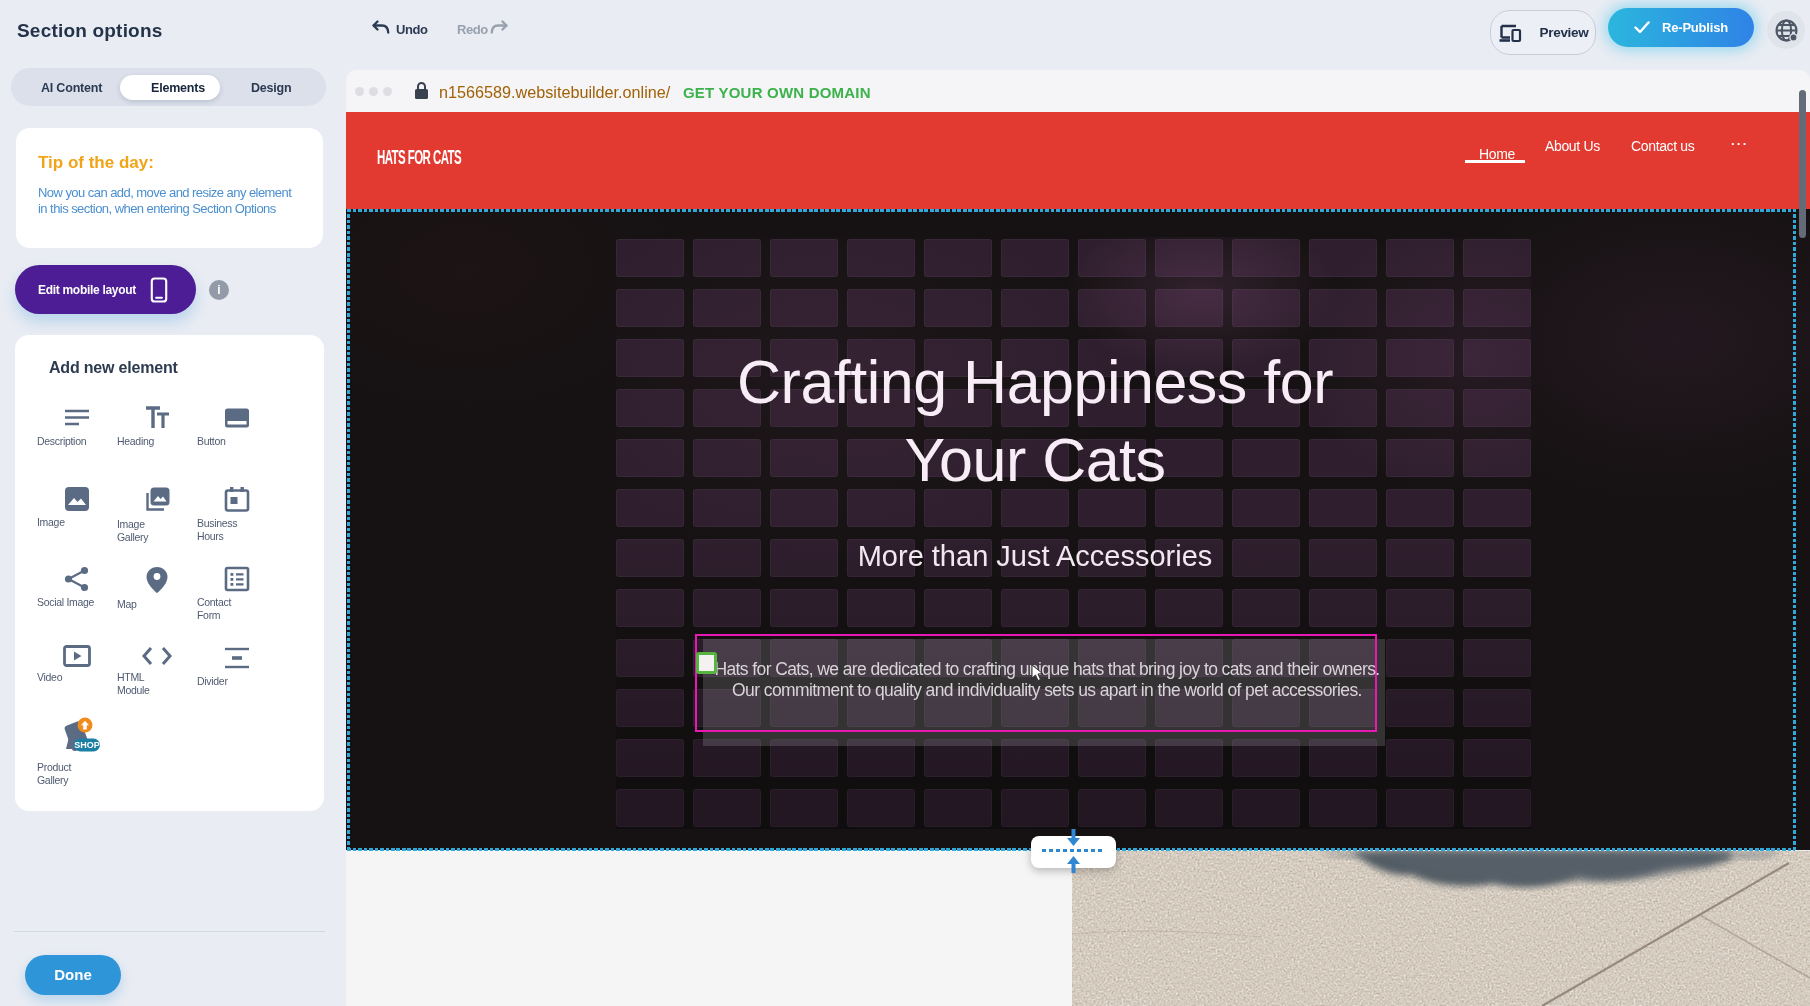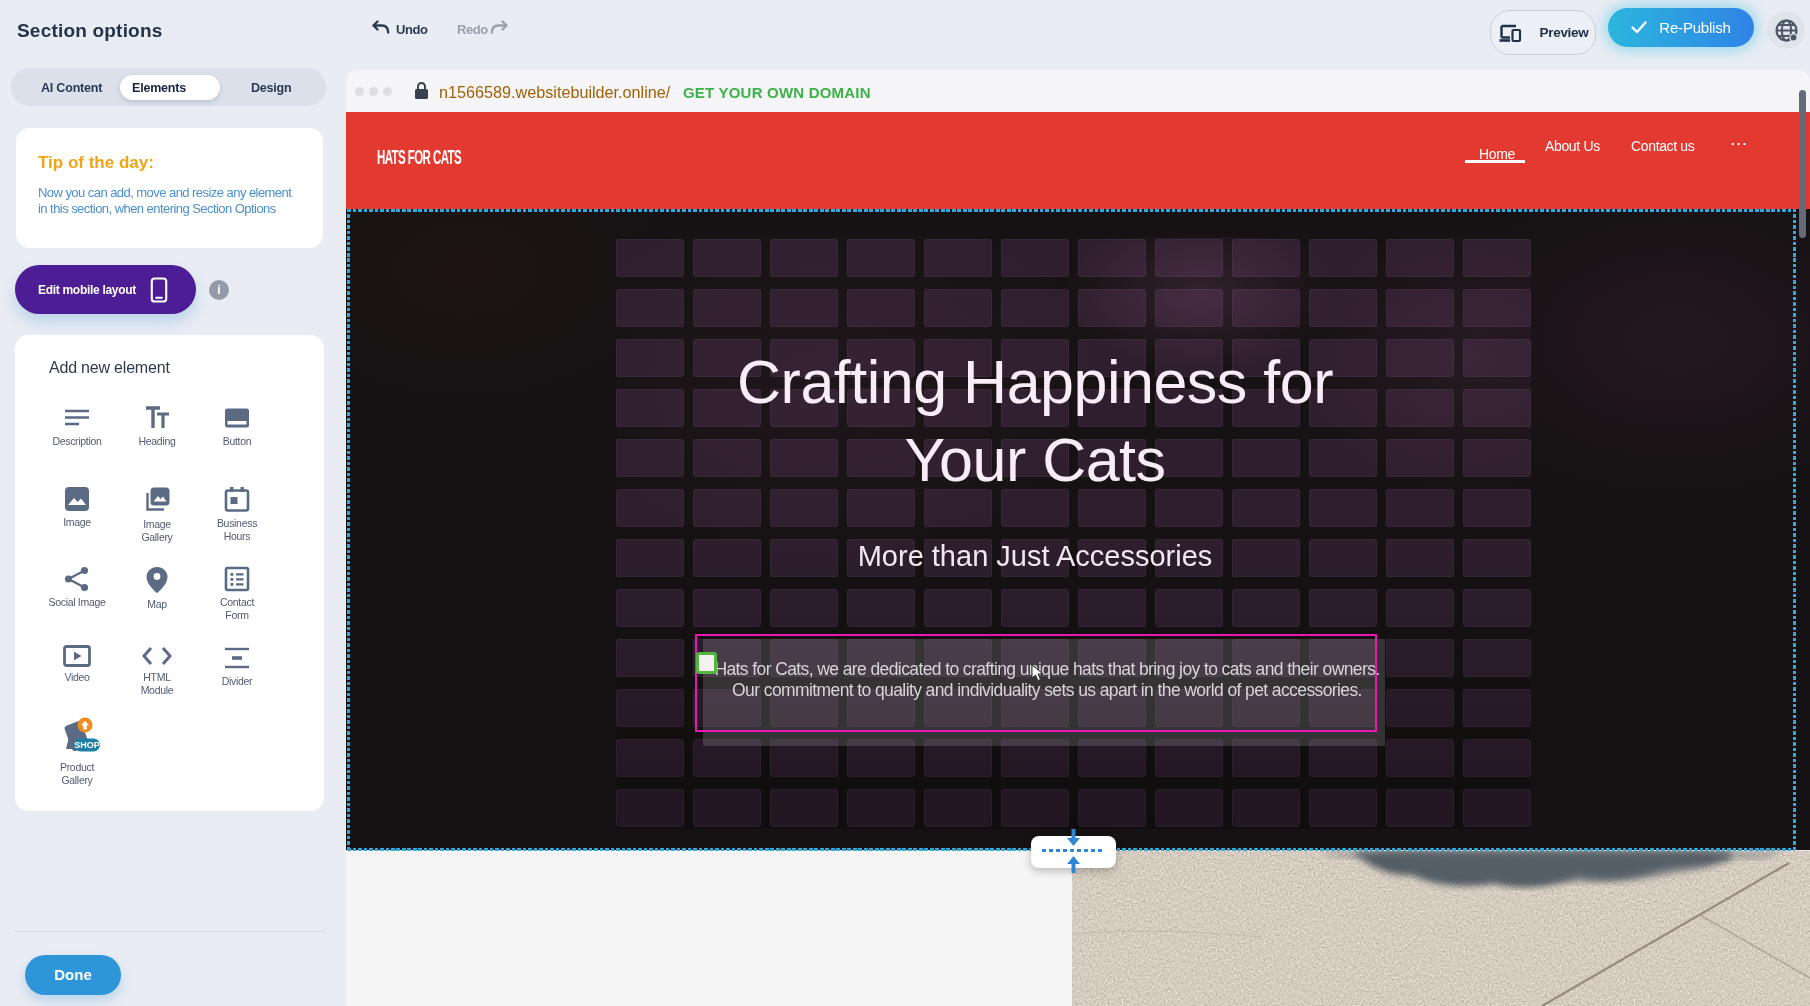--- a/index.html
+++ b/index.html
@@ -8,39 +8,39 @@
   .abs { position:absolute; }
 
   
   .title { left:17px; top:20px; font-size:19px; letter-spacing:-0.4px; font-weight:bold; color:#24334a; letter-spacing:0.2px; }
   .undo-txt { left:396px; top:22px; font-size:13px; letter-spacing:-0.4px; font-weight:bold; color:#2b3a52; }
   .redo-txt { left:457px; top:22px; font-size:13px; letter-spacing:-0.4px; font-weight:bold; color:#98a1ae; }
 
   .btn-preview { left:1490px; top:10px; width:106px; height:45px; background:#eceff5; border:1px solid #c8cdd8; border-radius:20px; display:flex; align-items:center; justify-content:center; gap:16px; }
   .btn-preview span { font-size:13.5px; letter-spacing:-0.3px; font-weight:bold; color:#22304a; }
   .btn-republish { left:1608px; top:8px; width:146px; height:39px; border-radius:20px; background:linear-gradient(90deg,#2bb6dd,#2f83e6); box-shadow:0 0 14px 3px rgba(42,190,235,0.45); display:flex; align-items:center; justify-content:center; gap:12px; }
-  .btn-republish span { font-size:15px; letter-spacing:-0.2px; font-weight:normal; color:#fff; }
+  .btn-republish span { font-size:13px; letter-spacing:-0.2px; font-weight:bold; color:#fff; }
   .globe { left:1767px; top:11px; width:38px; height:38px; border-radius:50%; background:#dfe3ea; display:flex; align-items:center; justify-content:center; }
 
   
   .tabs { left:11px; top:68px; width:315px; height:38px; background:#dbe0eb; border-radius:19px; }
   .tab-pill { left:120px; top:75px; width:100px; height:25px; background:#fff; border-radius:13px; box-shadow:0 2px 5px rgba(40,60,90,0.18); }
   .tab-lbl { font-size:12.5px; letter-spacing:-0.2px; font-weight:bold; color:#2b3a52; top:81px; }
 
   .tip-card { left:16px; top:128px; width:307px; height:120px; background:#fff; border-radius:14px; }
   .tip-title { left:38px; top:153px; font-size:17px; font-weight:bold; color:#f2a418; }
   .tip-body { left:38px; top:185px; font-size:13px; letter-spacing:-0.55px; color:#4b8fd0; line-height:15.7px; }
 
   .btn-mobile { left:15px; top:265px; width:181px; height:49px; background:#4c1d95; border-radius:25px; box-shadow:0 8px 14px rgba(48,147,216,0.25); }
   .btn-mobile span { position:absolute; left:23px; top:18px; font-size:12px; letter-spacing:-0.3px; font-weight:bold; color:#fff; }
   .info-i { left:209px; top:280px; width:20px; height:20px; border-radius:50%; background:#949ba8; color:#fff; font-size:12px; font-weight:bold; text-align:center; line-height:20px; font-family:"Liberation Sans",sans-serif; }
 
   .add-card { left:15px; top:335px; width:309px; height:476px; background:#fff; border-radius:14px; }
-  .add-title { left:49px; top:359px; font-size:16px; font-weight:400; color:#2c3b50; letter-spacing:-0.2px; }
-  .el { position:absolute; width:80px; text-align:center; }
+  .add-title { left:49px; top:359px; font-size:16px; font-weight:700; color:#2c3b50; letter-spacing:-0.2px; }
+  .el { position:absolute; width:80px; text-align:left; }
   .el .ic { display:block; margin:0 auto; }
   .el .lb { margin-top:4px; font-size:10.5px; letter-spacing:-0.3px; color:#505b71; line-height:13px; }
 
   .sep-line { left:14px; top:931px; width:311px; height:1px; background:#d3d9e3; }
   .btn-done { left:25px; top:955px; width:96px; height:40px; background:#2f95d9; border-radius:20px; color:#fff; font-size:15px; font-weight:bold; text-align:center; line-height:40px; box-shadow:0 6px 12px rgba(48,147,216,0.25); }
 
   
   .chrome { left:346px; top:70px; width:1464px; height:42px; background:#f5f4f6; border-radius:10px 10px 0 0; }
   .dot { position:absolute; width:9px; height:9px; border-radius:50%; background:#dedde2; top:17px; }
   .url { position:absolute; left:93px; top:13px; font-size:16.2px; color:#a16207;text-align:right; }
@@ -119,21 +119,21 @@
     <circle cx="12.5" cy="12.5" r="10" fill="none" stroke="#4c5665" stroke-width="2"></circle>
     <ellipse cx="12.5" cy="12.5" rx="4.6" ry="10" fill="none" stroke="#4c5665" stroke-width="2"></ellipse>
     <path d="M2.5 12.5 H22.5 M4 7 H21 M4 18 H21" stroke="#4c5665" stroke-width="2" fill="none"></path>
     <circle cx="19.5" cy="19.5" r="3.6" fill="#4c5665" stroke="#dfe3ea" stroke-width="1.4"></circle>
   </svg>
 </div>
 
 <div class="abs tabs"></div>
 <div class="abs tab-pill"></div>
 <div class="abs tab-lbl" style="left:41px;">AI Content</div>
-<div class="abs tab-lbl" style="left:132px;color:#17263c;">Elements</div>
+<div class="abs tab-lbl" style="left:151px;color:#17263c;">Elements</div>
 <div class="abs tab-lbl" style="left:251px;">Design</div>
 
 <div class="abs tip-card"></div>
 <div class="abs tip-title">Tip of the day:</div>
 <div class="abs tip-body">Now you can add, move and resize any element<br>in this section, when entering Section Options</div>
 
 <div class="abs btn-mobile">
   <span>Edit mobile layout</span>
   <svg style="position:absolute;left:135px;top:12px" width="18" height="26" viewBox="0 0 18 27">
       <rect x="1.5" y="1.5" width="15" height="24" rx="3" fill="none" stroke="#fff" stroke-width="2.2"></rect>

